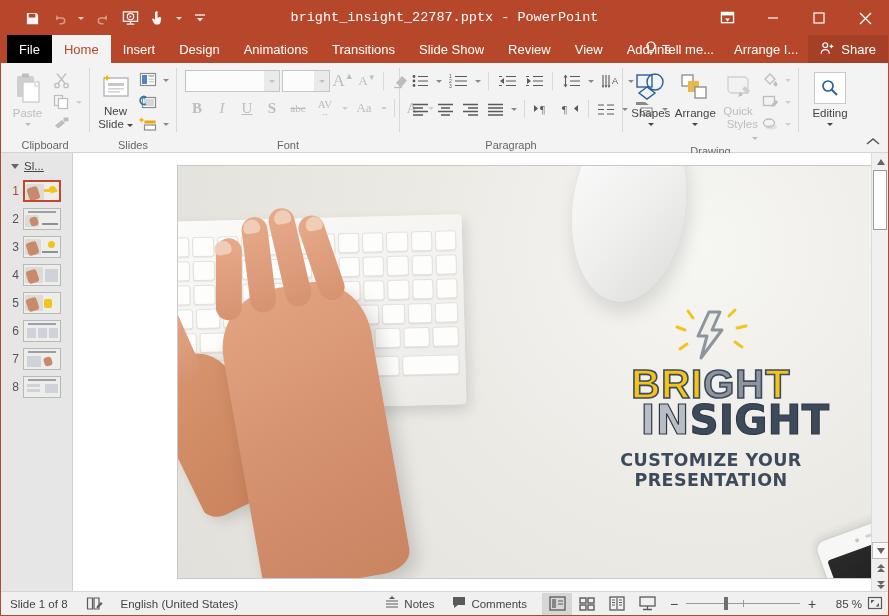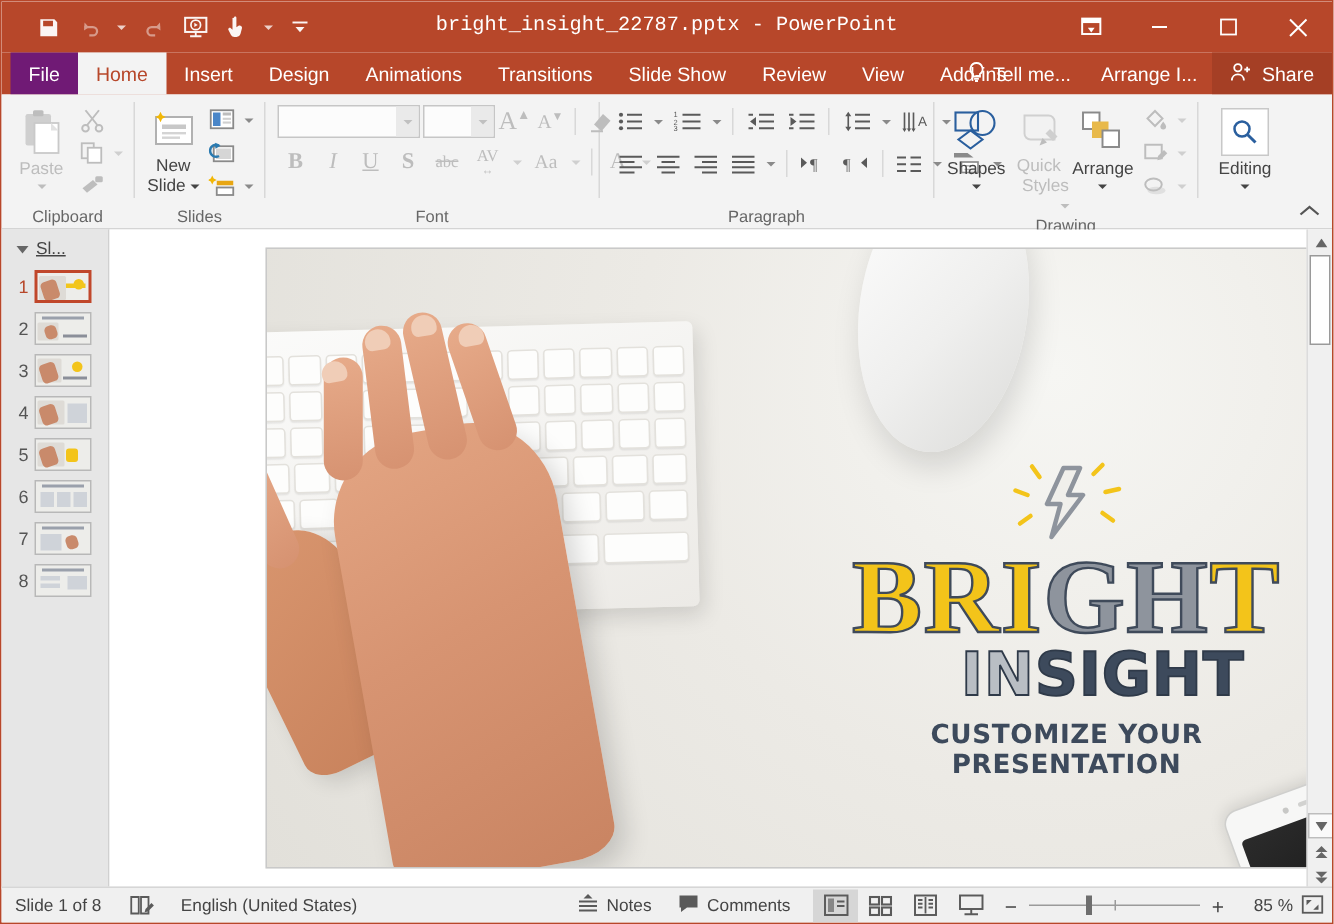--- a/index.html
+++ b/index.html
@@ -41,21 +41,21 @@
   
   .tabbar {
     height: 28px; background: #b7472a; display: flex; align-items: stretch;
     position: relative; padding-left: 6px;
   }
   .tab {
     padding: 0 12px; display: flex; align-items: center;
     color: #fff; font-size: 13px; height: 28px;
   }
   .tab.active { background: #f3f3f3; color: #b7472a; }
-  .tab.file { background: #701a75; }
+  .tab.file { background: #000000; }
   .tabbar-right {
     position: absolute; right: 0; top: 0; height: 28px; display: flex; align-items: stretch;
   }
   .tellme { display:flex; align-items:center; gap:5px; padding: 0 10px; color:#fff; font-size:13px; }
   .userchip { display:flex; align-items:center; padding: 0 10px; color:#fff; font-size:13px; }
   .sharebtn {
     display:flex; align-items:center; gap:6px; padding: 0 12px;
     background:#a53f25; color:#fff; font-size:13px;
   }
 
@@ -236,23 +236,23 @@
     position:absolute; left:50%; top:9px; width:30px; height:3px; margin-left:-15px;
     background:#d2d2d0; border-radius:2px;
   }
   .phone-cam { position:absolute; left:30%; top:9px; width:4px; height:4px; border-radius:50%; background:#c8c8c6; }
 
   
   .logo { position:absolute; left:368px; top:140px; width:330px; text-align:center; }
   .bolt { position:relative; height:62px; margin-bottom:-4px; }
   .bolt svg { position:absolute; left:50%; top:0; margin-left:-46px; }
   .t-bright {
-    font-size: 70px; font-weight: bold; letter-spacing: 1px; line-height: 1;
+    font-size: 40px; font-weight: bold; letter-spacing: 1px; line-height: 1;
     color: #f3c41a; -webkit-text-stroke: 1.6px #3f4a5a;
-    font-family: Liberation Serif, serif;
+    font-family: Liberation Sans, sans-serif;
   }
   .t-bright .g { color:#8e949d; }
   .t-insight {
     font-size: 40px; font-weight: bold; letter-spacing: 0.5px; line-height: 1;
     color: #3d4a5c; -webkit-text-stroke: 1.2px #2f3a49; margin-top: -4px;
     font-family: "DejaVu Sans", sans-serif; padding-left: 48px;
   }
   .t-insight .lt { color:#b9bec4; }
   .t-tag {
     font-size: 17.5px; font-weight: bold; letter-spacing: .4px; color:#3d4a5c;
@@ -707,43 +707,43 @@
         <div class="ic">
           <svg width="34" height="30" viewBox="0 0 34 30">
             <circle cx="21" cy="9" r="8" fill="none" stroke="#2a5f9e" stroke-width="1.4"></circle>
             <rect x="3" y="2" width="15" height="12" fill="none" stroke="#2a5f9e" stroke-width="1.4"></rect>
             <path d="M13 14l8 6-8 6-8-6z" fill="none" stroke="#2a5f9e" stroke-width="1.4"></path>
           </svg>
         </div>
         <div class="lbl">Shapes</div>
         <div class="caret-row"></div>
       </div>
+      <div class="bigbtn" style="width:50px">
+        <div class="ic">
+          <svg width="30" height="30" viewBox="0 0 30 30">
+            <rect x="2" y="2" width="11" height="11" fill="#fff" stroke="#8a8a8a" stroke-width="1.3"></rect>
+            <rect x="8" y="8" width="11" height="11" fill="#e8b94a"></rect>
+            <rect x="15" y="14" width="11" height="11" fill="#fff" stroke="#8a8a8a" stroke-width="1.3"></rect>
+          </svg>
+        </div>
+        <div class="lbl">Arrange</div>
+        <div class="caret-row"></div>
+      </div>
       <div class="bigbtn dis" style="width:44px">
         <div class="ic">
           <svg width="30" height="30" viewBox="0 0 30 30">
             <path d="M5 4h16a4 4 0 0 1 4 4v12H9a4 4 0 0 1-4-4z" fill="#f2f2f2" stroke="#d0d0d0" stroke-width="1.3"></path>
             <path fill="#cfcfcf" d="M22 13l5 5-3 3-5-5z"></path>
             <path fill="#bdbdbd" d="M17 19l3 3-5 2z"></path>
           </svg>
         </div>
         <div class="lbl" style="margin-top:-2px">Quick</div>
         <div class="lbl">
           <span>Styles</span><span class="dd"></span>
         </div>
-      </div>
-      <div class="bigbtn" style="width:50px">
-        <div class="ic">
-          <svg width="30" height="30" viewBox="0 0 30 30">
-            <rect x="2" y="2" width="11" height="11" fill="#fff" stroke="#8a8a8a" stroke-width="1.3"></rect>
-            <rect x="8" y="8" width="11" height="11" fill="#e8b94a"></rect>
-            <rect x="15" y="14" width="11" height="11" fill="#fff" stroke="#8a8a8a" stroke-width="1.3"></rect>
-          </svg>
-        </div>
-        <div class="lbl">Arrange</div>
-        <div class="caret-row"></div>
       </div>
       <div style="display:flex;flex-direction:column;padding-top:2px">
         <div class="row">
           <div class="smallbtn dis">
             <svg width="17" height="16" viewBox="0 0 17 16">
               <path fill="none" stroke="currentColor" stroke-width="1.3" d="M3 7l5-5 5 5-5 5z"></path>
               <path fill="currentColor" d="M13.5 9c1.2 1.6 1.9 2.6 1.9 3.4a1.9 1.9 0 1 1-3.8 0c0-.8.7-1.8 1.9-3.4z"></path>
             </svg>
           </div>
           <div class="minicaret dis"></div>

